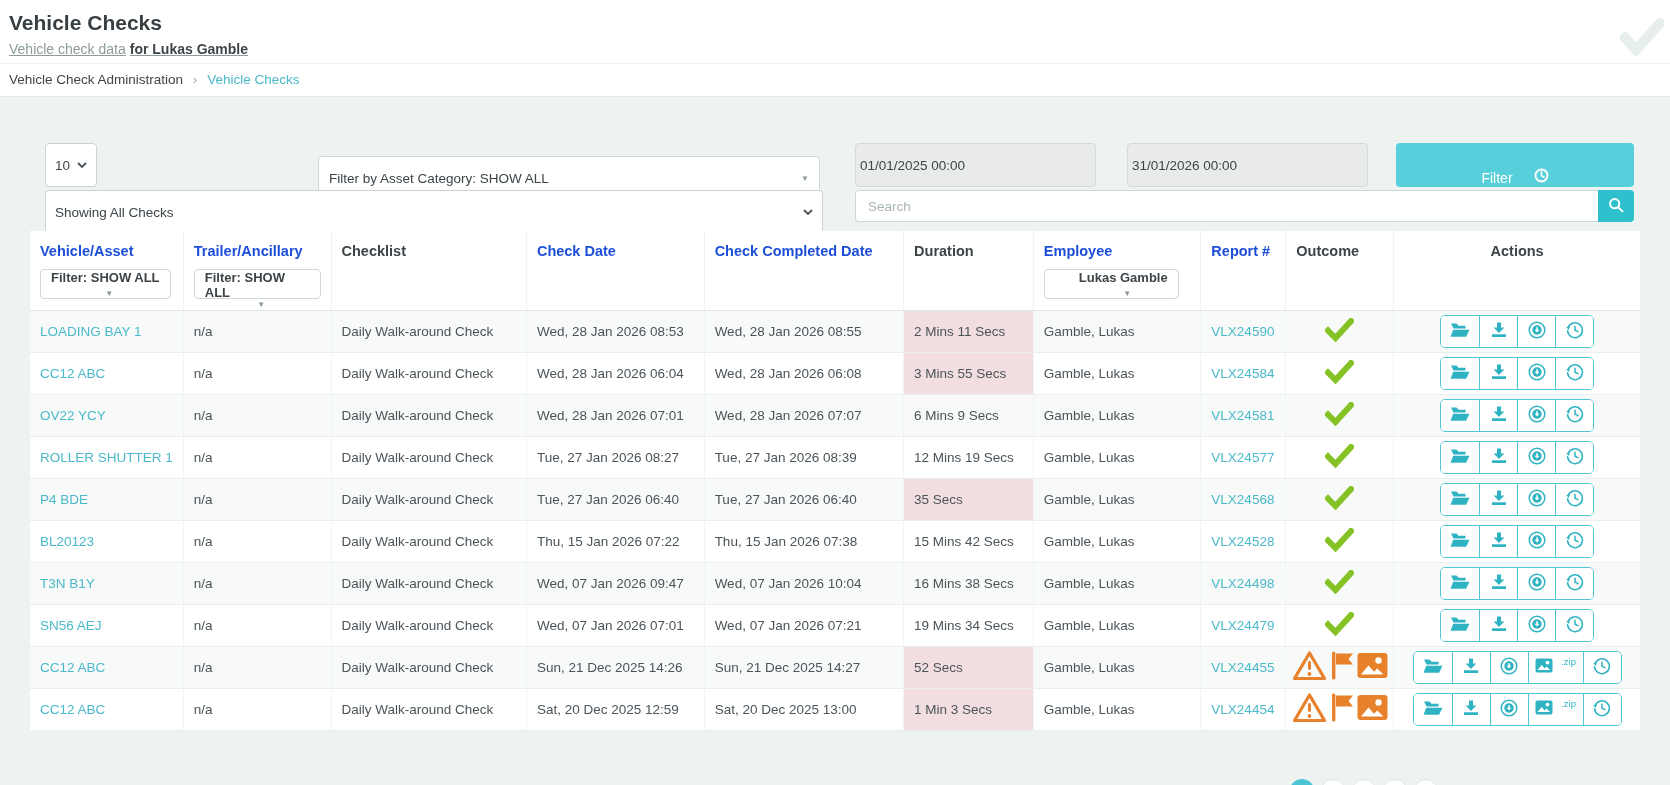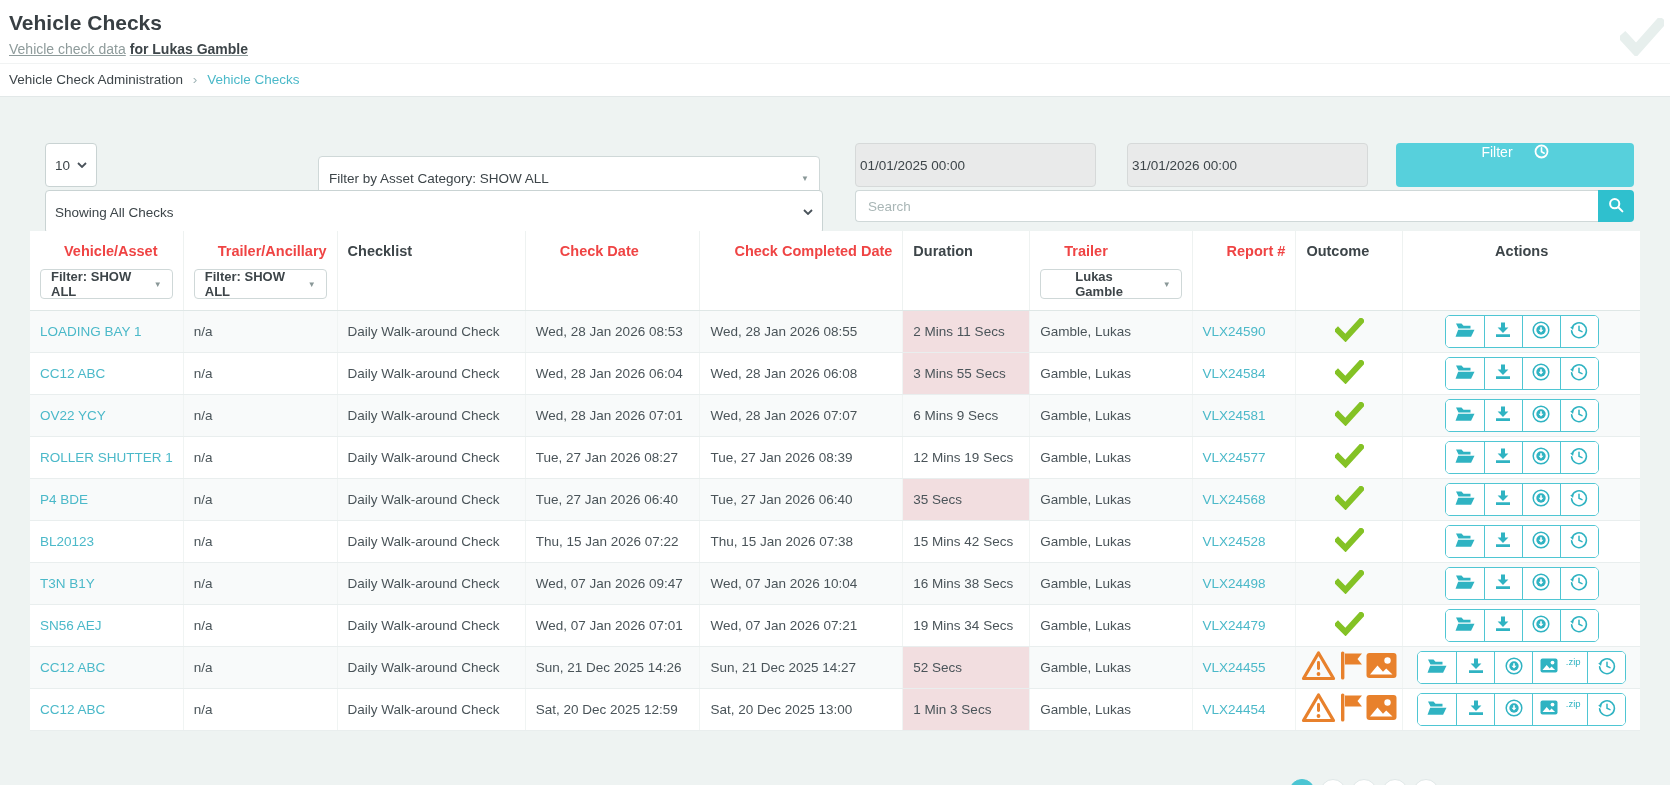--- a/index.html
+++ b/index.html
@@ -24,32 +24,32 @@
   .content { position:relative; margin:0; width:1670px; height:691px; }
   .panel { position:absolute; left:30px; top:0; width:1610px; height:691px; }
   
   .ctrl { position:absolute; height:44px; font-size:13.5px; }
   .sel-native { background:#fff; border:1px solid #c9d3d3; border-radius:4px; display:flex; align-items:center; justify-content:space-between; padding:0 9px; cursor:pointer; color:#3d4549; }
   .sel2 { background:#fff; border:1px solid #cfd8d8; border-radius:4px; display:flex; align-items:center; justify-content:space-between; padding:0 10px; cursor:pointer; color:#3d4549; }
   .sel2 .arr { color:#8a9898; font-size:8px; margin-left:8px; }
   .chev svg { display:block; }
   .date-input { background:#e9eaea; border:1px solid #d6d9d9; border-radius:4px; padding:0 4px; color:#3d4549; font-size:13.5px; font-family:inherit; }
   .btn-filter { background:#57d0dc; border:none; border-radius:4px; color:#fff; font-size:14px; font-family:inherit;
-    display:flex; align-items:flex-start; justify-content:center; gap:21px; cursor:pointer; }
+    display:flex; align-items:flex-end; justify-content:center; gap:21px; cursor:pointer; }
   .search-wrap { display:flex; }
   .search-input { flex:1; height:32px; background:#fff; border:1px solid #cfd8d8; border-right:none; border-radius:4px 0 0 4px; padding:0 12px; font-size:13.5px; font-family:inherit; color:#3d4549; outline:none; }
   .search-input::placeholder { color:#a9b6b6; }
   .btn-search { width:36px; height:32px; background:#2fc0ce; border:none; border-radius:0 4px 4px 0; display:flex; align-items:center; justify-content:center; cursor:pointer; }
   
   .vc-table { position:absolute; left:0; top:134px; width:1610px; border-collapse:collapse; background:#fff; font-size:13.5px; }
   .vc-table th { border-bottom:1px solid #dfe7e6; border-right:1px solid #eef2f1; vertical-align:top; padding:12px 10px 10px 10px; text-align:left; background:#fff; height:79px; }
   .vc-table th:last-child, .vc-table td:last-child { border-right:none; }
   .th-label { font-size:14.5px; font-weight:bold; color:#3d4549; white-space:nowrap; }
-  .th-label.sortable { color:#ef4444; cursor:pointer;margin-left:24px; }
-  .th-filter { margin-top:10px; height:30px; width:fit-content; min-width:118px; font-size:13px; font-weight:bold; }
+  .th-label.sortable { color:#1d4ed8; cursor:pointer; }
+  .th-filter { margin-top:10px; height:30px; width:fit-content; min-width:118px; font-size:13px; font-weight:bold;flex-direction:column; }
   .vc-table td { border-bottom:1px solid #e9eeee; border-right:1px solid #f0f4f3; height:42px; padding:0 10px; color:#4a5459; white-space:nowrap; }
   .vc-table tbody tr:nth-child(odd)  td { background:#f8fafa; }
   .vc-table tbody tr:nth-child(even) td { background:#ffffff; }
   .vc-table td.flagged { background:#f2dee0 !important; }
   .vc-table td.c-outcome, .vc-table td.c-actions { text-align:center; padding:0 4px; }
   a.cell-link { color:#4bb9c9; text-decoration:none; cursor:pointer; }
   .outcome-group { display:inline-flex; align-items:center; gap:3px; vertical-align:middle; }
   
   .btn-group { display:inline-flex; border:1px solid #4fc6d3; border-radius:5px; overflow:hidden; background:#fff; vertical-align:middle; }
   .act-btn { width:38px; height:31px; background:#fff; border:none; border-left:1px solid #4fc6d3; display:flex; align-items:center; justify-content:center; cursor:pointer; padding:0; }
@@ -168,21 +168,21 @@
           <th>
             <div class="th-label sortable">Check Date</div>
           </th>
           <th>
             <div class="th-label sortable">Check Completed Date</div>
           </th>
           <th>
             <div class="th-label">Duration</div>
           </th>
           <th>
-            <div class="th-label sortable">Trailer</div>
+            <div class="th-label sortable">Employee</div>
             <div class="sel2 th-filter" style="min-width:130px;padding-left:34px;">
               <span>Lukas Gamble</span>
               <span class="arr">▼</span>
             </div>
           </th>
           <th>
             <div class="th-label sortable">Report #</div>
           </th>
           <th>
             <div class="th-label">Outcome</div>

